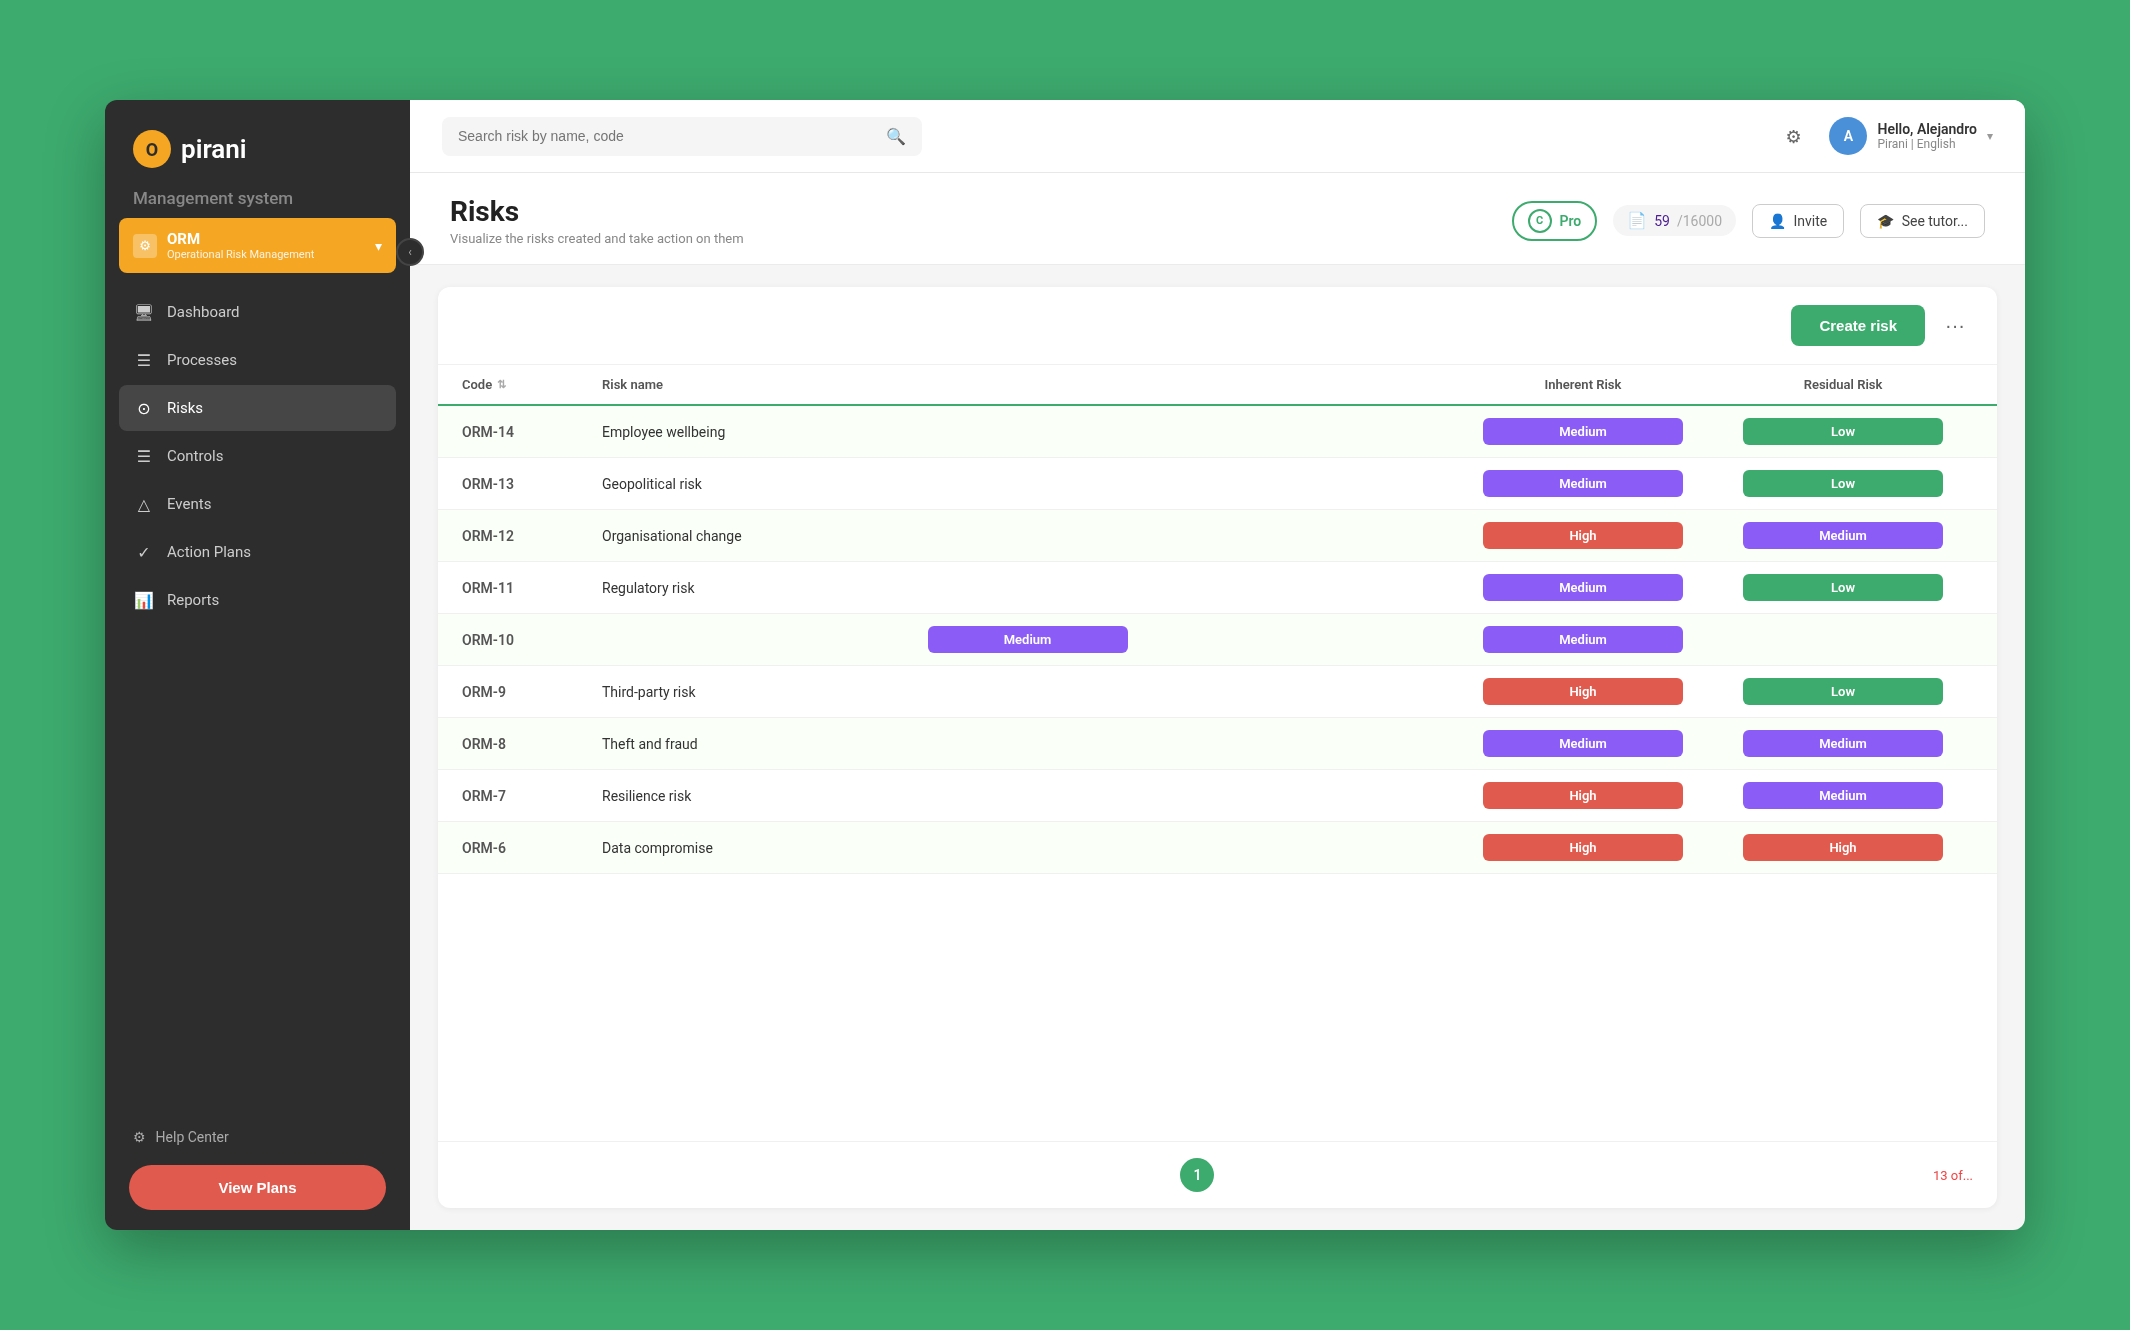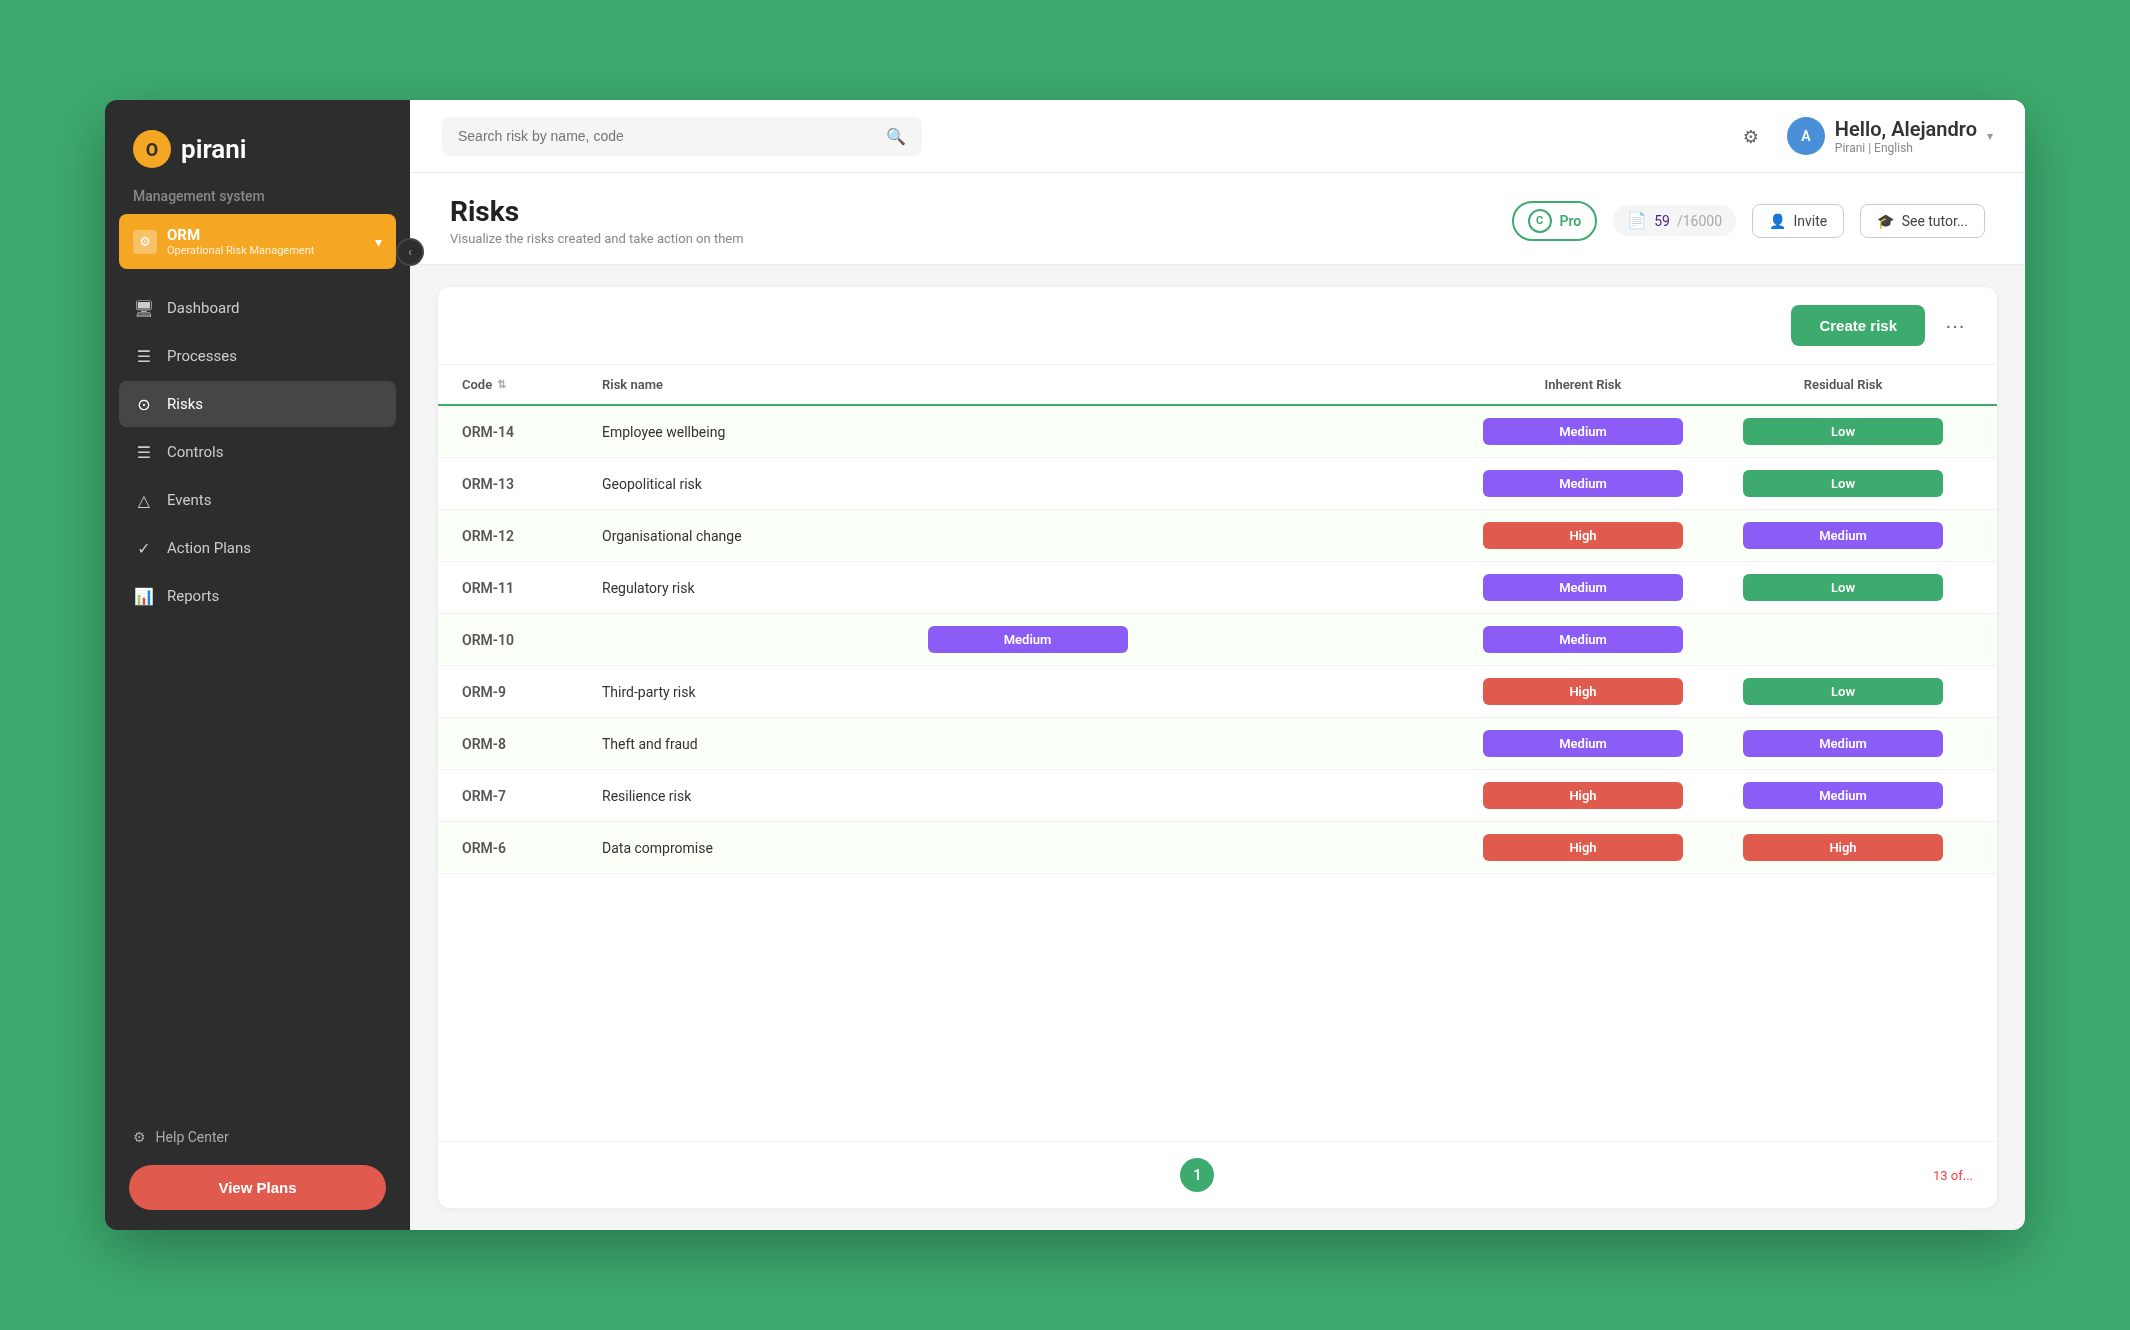--- a/index.html
+++ b/index.html
@@ -67,21 +67,21 @@
       align-items: center;
       justify-content: center;
       cursor: pointer;
       z-index: 10;
       border: 2px solid #444;
       color: #aaa;
       font-size: 12px;
     }
     .management-label {
       color: #888;
-      font-size: 14px;
+      font-size: 17px;
       padding: 0 28px 10px;
       font-weight: 500;
     }
     .orm-section {
       background: #f5a623;
       margin: 0 14px 8px;
       border-radius: 8px;
       padding: 12px 14px;
       display: flex;
       align-items: center;
@@ -241,21 +241,21 @@
       align-items: center;
       justify-content: center;
       color: white;
       font-weight: 600;
       font-size: 14px;
     }
     .user-info {
       display: flex;
       flex-direction: column;
     }
-    .user-name { font-size: 20px; font-weight: 600; color: #333; }
+    .user-name { font-size: 14px; font-weight: 600; color: #333; }
     .user-org { font-size: 12px; color: #888; }
     .dropdown-arrow { color: #999; font-size: 12px; }
     
     .page-header {
       background: white;
       padding: 22px 40px 18px;
       border-bottom: 1px solid #ebebeb;
       display: flex;
       align-items: center;
       justify-content: space-between;

